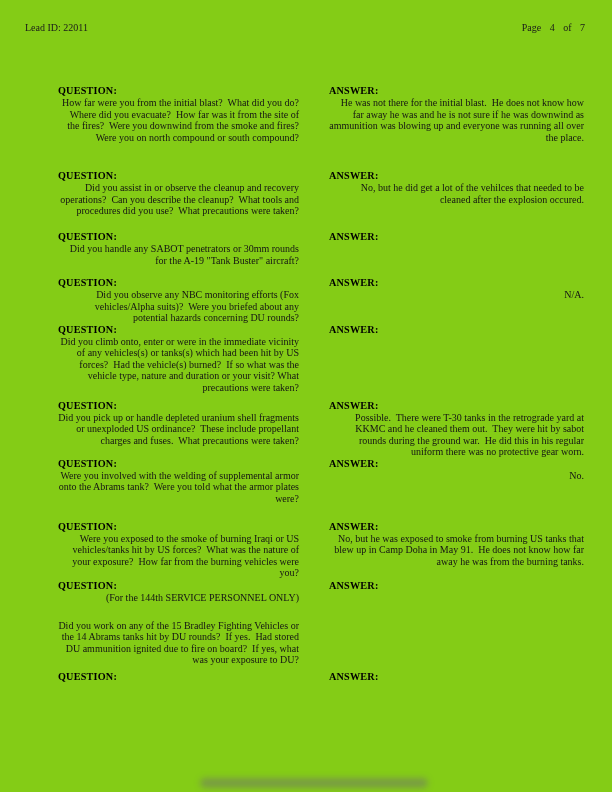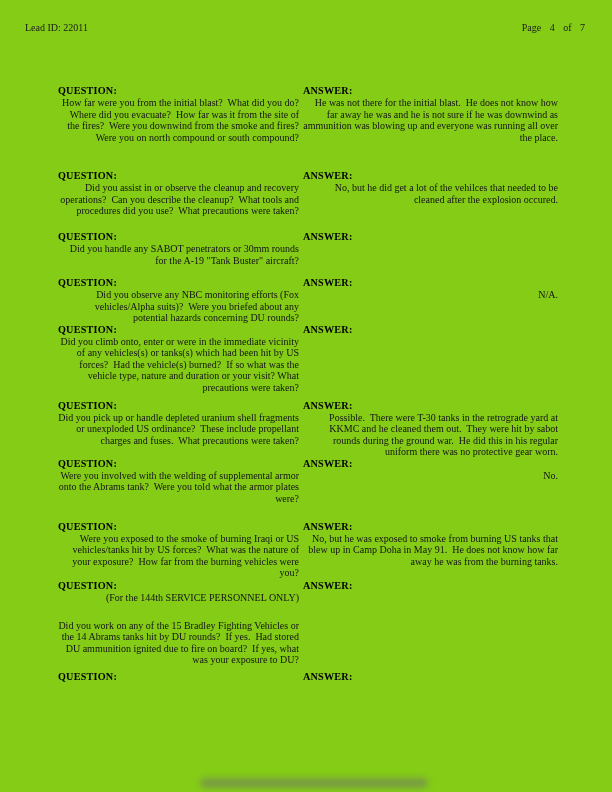--- a/index.html
+++ b/index.html
@@ -27,20 +27,21 @@
   .qa-grid {
     position: absolute;
     top: 85px;
     left: 58px;
     width: 504px;
   }
   .qa-row {
     display: grid;
     grid-template-columns: 245px 259px;
     align-items: start;
+    gap: 26px;
   }
   .qa-row:nth-child(1)  { min-height: 85px; }
   .qa-row:nth-child(2)  { min-height: 61px; }
   .qa-row:nth-child(3)  { min-height: 46px; }
   .qa-row:nth-child(4)  { min-height: 46px; }
   .qa-row:nth-child(5)  { min-height: 76px; }
   .qa-row:nth-child(6)  { min-height: 57px; }
   .qa-row:nth-child(7)  { min-height: 63px; }
   .qa-row:nth-child(8)  { min-height: 59px; }
   .qa-row:nth-child(9)  { min-height: 40px; }

